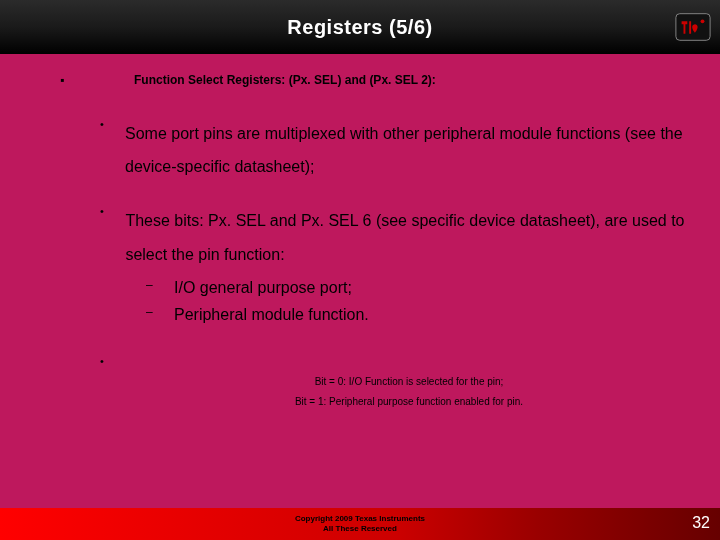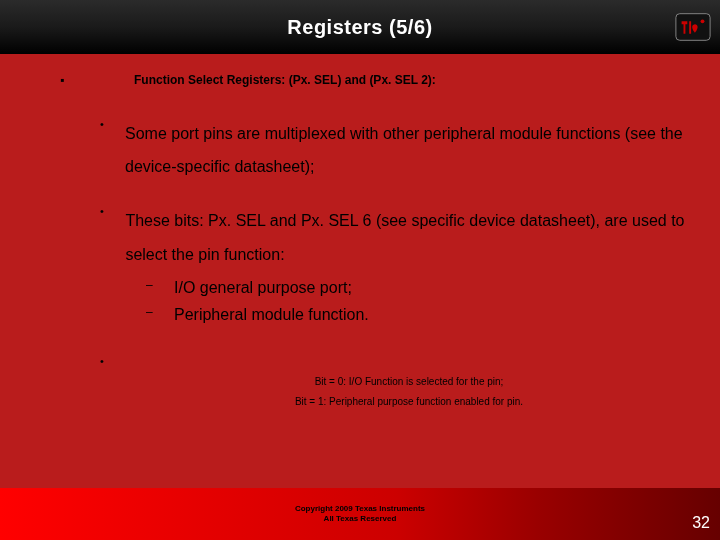--- a/index.html
+++ b/index.html
@@ -1,17 +1,17 @@
 <!DOCTYPE html>
 <html><head>
 <meta charset="utf-8">
 <style>
   * { margin: 0; padding: 0; box-sizing: border-box; }
   html, body { width: 720px; height: 540px; font-family: Verdana, Arial, sans-serif; background: #fff; }
-  .slide { width: 720px; height: 540px; position: relative; background: #b91c1c; }
+  .slide { width: 720px; height: 540px; position: relative; background: #be185d; }
   .titlebar {
     width: 100%; height: 54px;
     background: linear-gradient(to bottom, #2b2b2b 0%, #1a1a1a 50%, #000 100%);
     display: flex; align-items: center; justify-content: center;
     position: relative;
   }
   .title { color: #fff; font-weight: bold; font-size: 20px; letter-spacing: 0.5px; }
   .logo { position: absolute; right: 8px; top: 8px; width: 38px; height: 38px; }
   .logo svg { width: 100%; height: 100%; }
   .content { padding: 18px 30px 0 60px; font-size: 12px; color: #000; line-height: 1.4; }
@@ -19,21 +19,21 @@
   .lvl1 .bullet { font-weight: bold; font-size: 12px; width: 12px; }
   .lvl1 .text { font-weight: bold; margin-left: 46px; }
   .lvl2 { display: flex; gap: 16px; margin: 4px 0 6px 40px; }
   .lvl2 .bullet { font-size: 11px; width: 12px; }
   .lvl2 .text { font-size: 16px; line-height: 2.1; }
   .lvl3 { display: flex; gap: 16px; margin: 4px 0 4px 86px; }
   .lvl3 .bullet { font-size: 12px; width: 12px; }
   .lvl3 .text { font-size: 16px; }
   .lvl2-plain { margin: 6px 0 6px 68px; font-size: 10px; text-align: center; }
   .footer {
-    position: absolute; bottom: 0; left: 0; width: 100%; height: 52px;
+    position: absolute; bottom: 0; left: 0; width: 100%; height: 32px;
     background: linear-gradient(to right, #ff0000 0%, #cc0000 55%, #990000 75%, #660000 100%);
     display: flex; align-items: center; justify-content: center;
   }
   .footer-text { color: #000; font-size: 8px; text-align: center; font-weight: bold; line-height: 1.2; }
   .pagenum { position: absolute; right: 10px; bottom: 8px; color: #fff; font-size: 16px; }
   .bold { font-weight: bold; }
   .sp { height: 10px; }
 </style>
 </head>
 <body>
@@ -89,18 +89,18 @@
     </div>
 
     <div class="lvl2-plain">Bit = 0: I/O Function is selected for the pin;</div>
     <div class="lvl2-plain">Bit = 1: Peripheral purpose function enabled for pin.</div>
 
   </div>
 
   <div class="footer">
     <div class="footer-text">
       <span>Copyright  2009 Texas Instruments</span><br>
-      <span>All Texas Reserved</span>
+      <span>All These Reserved</span>
     </div>
     <div class="pagenum">32</div>
   </div>
 
 </div>
 
 </body></html>

